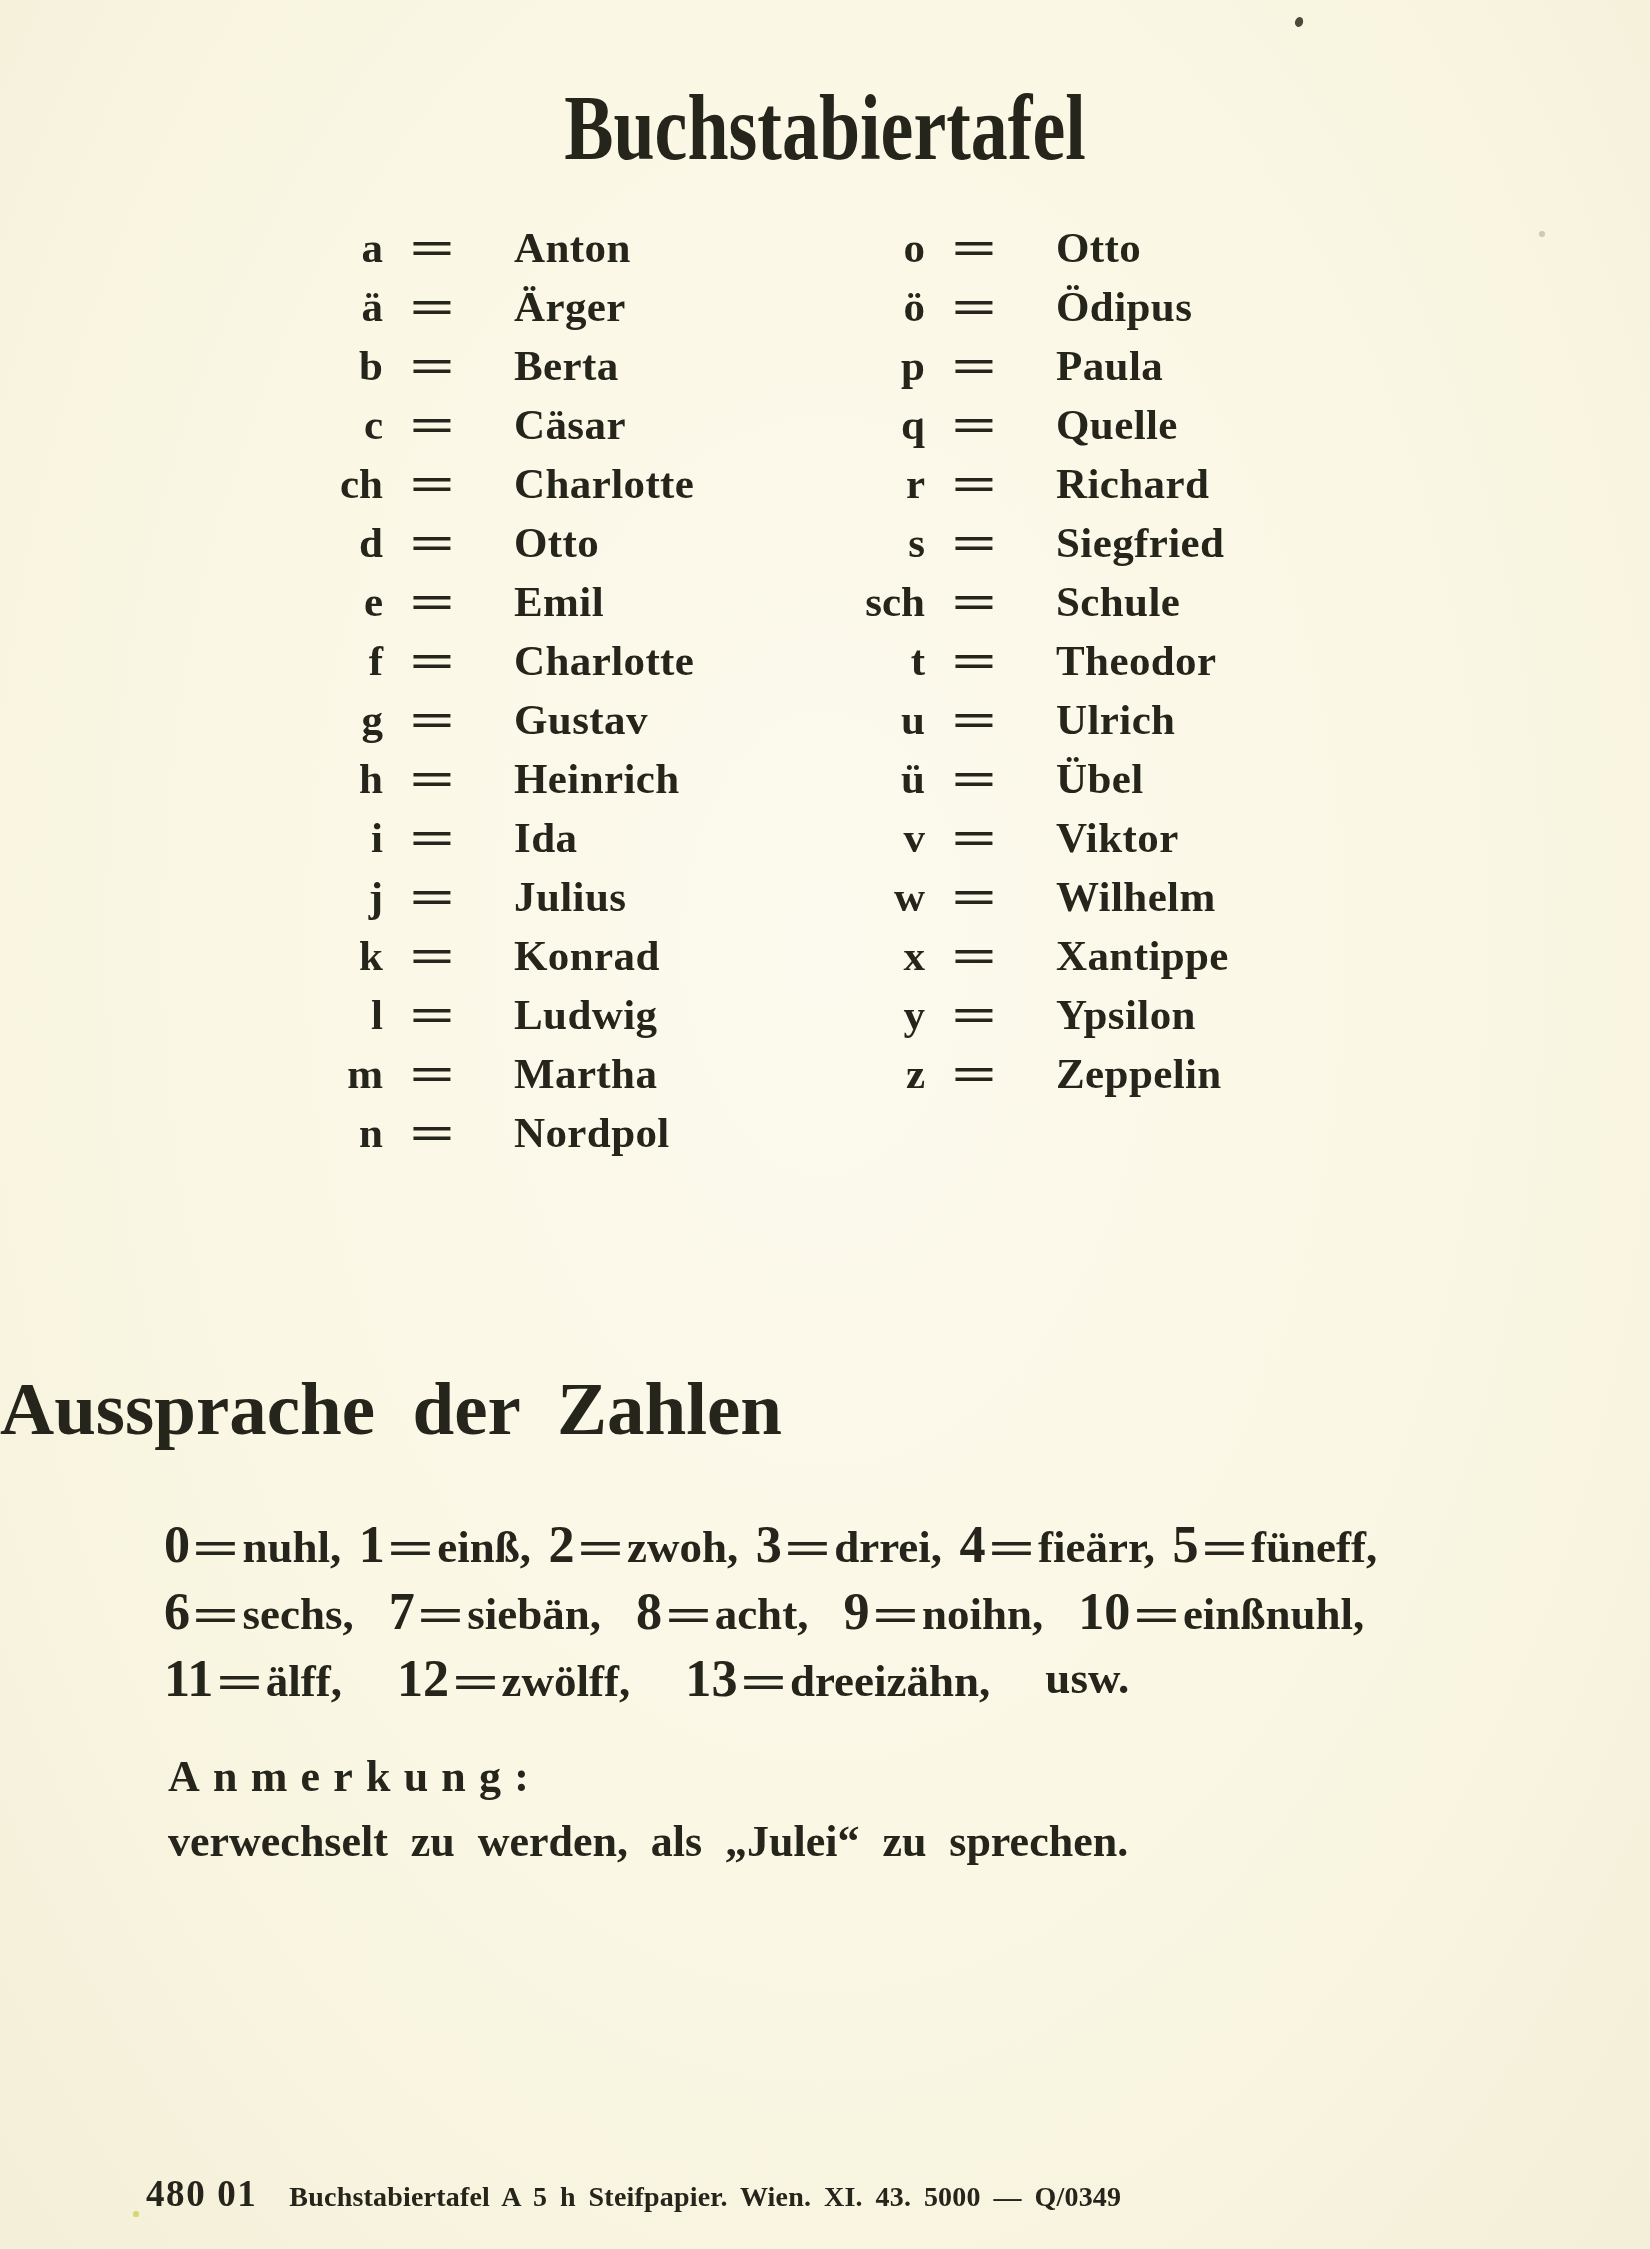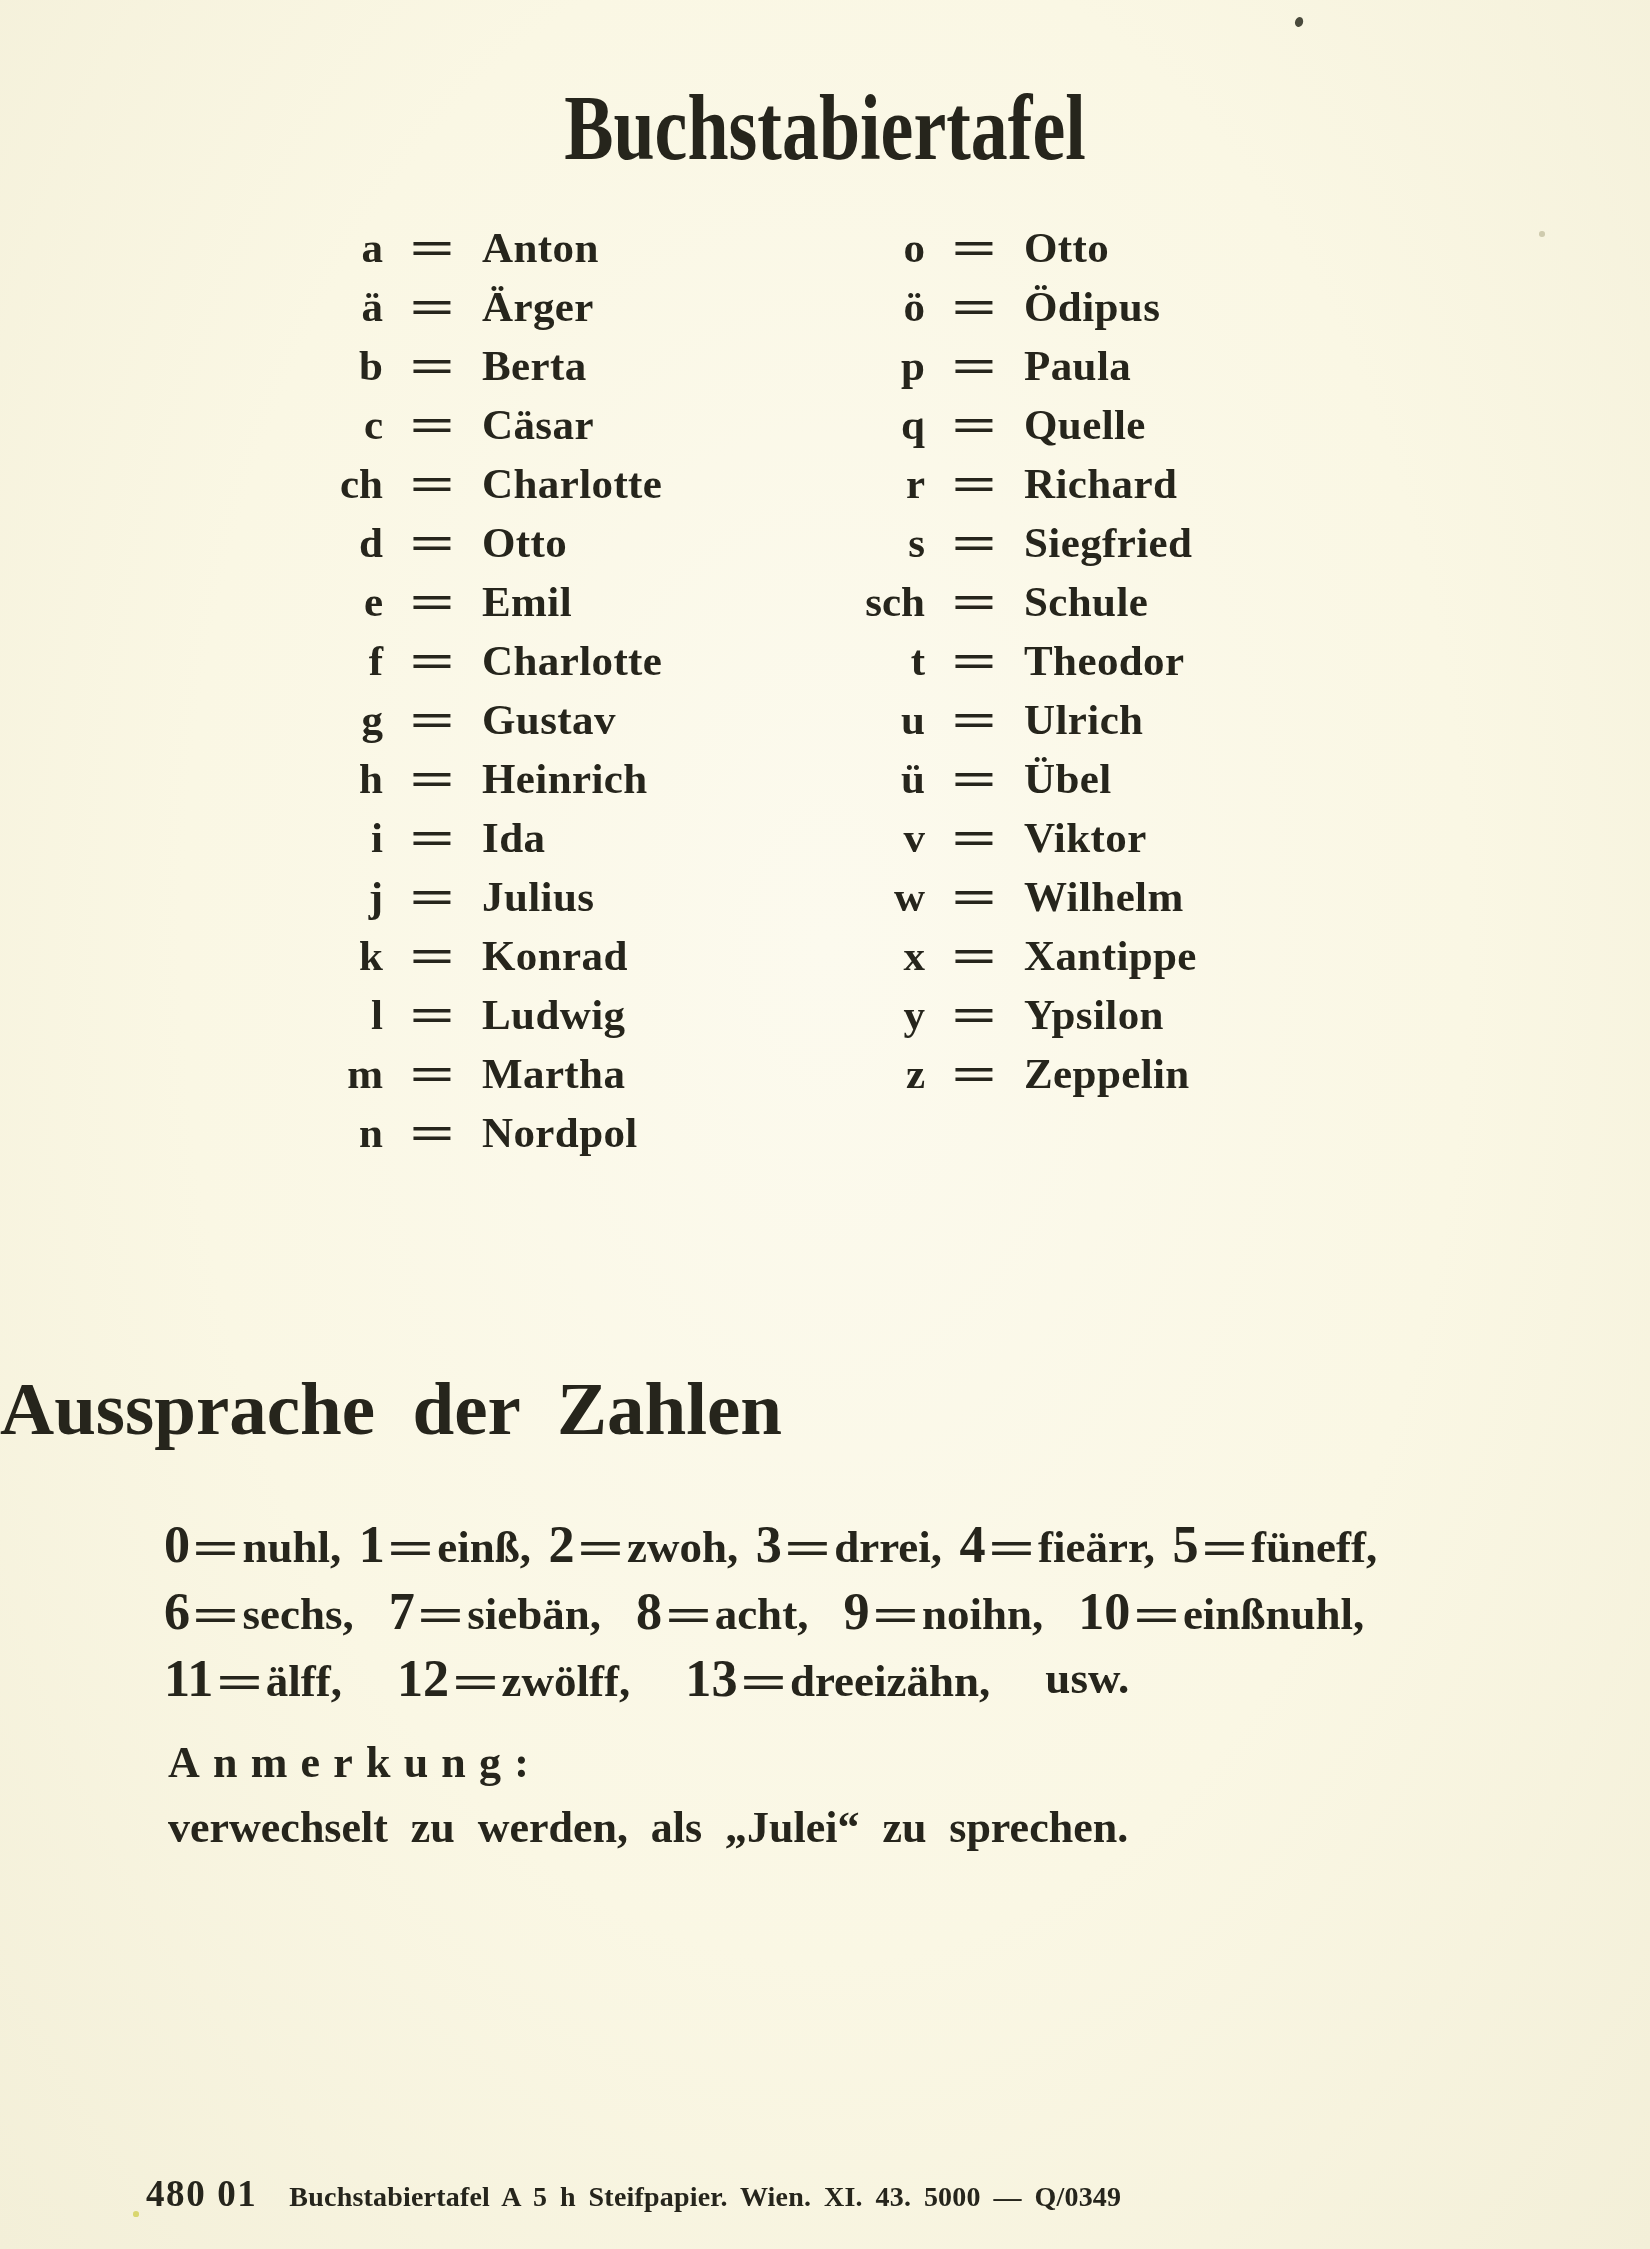--- a/index.html
+++ b/index.html
@@ -8,35 +8,35 @@
         background:radial-gradient(ellipse at 50% 42%, #fcfaee 0%, #faf7e4 55%, #f3efd8 100%);}
   .title{position:absolute;top:76px;left:0;width:100%;text-align:center;
          font-size:87px;font-weight:700;line-height:1.2;
          transform:scale(0.85,1.06);transform-origin:50% 50%;}
   .tbl{position:absolute;display:grid;grid-template-columns:146px 99px auto;
        grid-auto-rows:59px;align-items:center;font-size:43px;font-weight:700;line-height:1;}
   .tbl-left{left:237px;top:218px;}
   .tbl-right{left:779px;top:218px;}
   .l{justify-self:end;}
   .e{justify-self:center;transform:scale(1.85,1.15);}
-  .n{justify-self:start;letter-spacing:0.4px;}
+  .n{justify-self:start;letter-spacing:0.4px;margin-left:32px;}
   .h2{position:absolute;top:1371px;left:0;width:100%;text-align:left;
       font-size:75px;font-weight:700;line-height:1;word-spacing:0.25em;}
   .nums{position:absolute;top:1493px;left:164px;width:1360px;
         font-size:45px;font-weight:700;margin-top:17px;}
   .numline{height:67px;display:flex;align-items:center;white-space:nowrap;}
   .seg{display:inline-block;}
   .num{font-size:1.16em;}
   .eq2{display:inline-block;transform:scale(1.85,1.1);margin:0 13.4px;}
   .l1 .seg + .seg{margin-left:17.4px;}
   .l2 .seg + .seg{margin-left:35px;}
   .l3 .seg + .seg{margin-left:55px;}
   .tail{margin-left:55px;text-align:right;}
   .note{position:absolute;top:1737px;left:168px;width:1344px;font-size:44px;font-weight:700;}
-  .note-line{height:65px;display:flex;align-items:flex-start;white-space:nowrap;word-spacing:0.27em;}
+  .note-line{height:65px;display:flex;align-items:flex-end;white-space:nowrap;word-spacing:0.27em;}
   .note-label{letter-spacing:0.30em;margin-right:28.5px;}
   .footer{position:absolute;top:2172px;left:146px;display:flex;align-items:baseline;font-weight:700;}
   .footer-code{font-size:37px;letter-spacing:1.6px;}
   .footer-text{font-size:28px;margin-left:32px;word-spacing:0.2em;letter-spacing:0.2px;}
   .speck{position:absolute;border-radius:50%;}
   .speck-a{left:1295px;top:17.4px;width:8px;height:10.3px;background:#4a4a3c;transform:rotate(20deg);}
   .speck-b{left:1539px;top:231px;width:5.5px;height:5.5px;background:#cfcbae;}
   .speck-c{left:133px;top:2211px;width:6.3px;height:5.5px;background:#d9d66f;}
 </style>
 </head>

